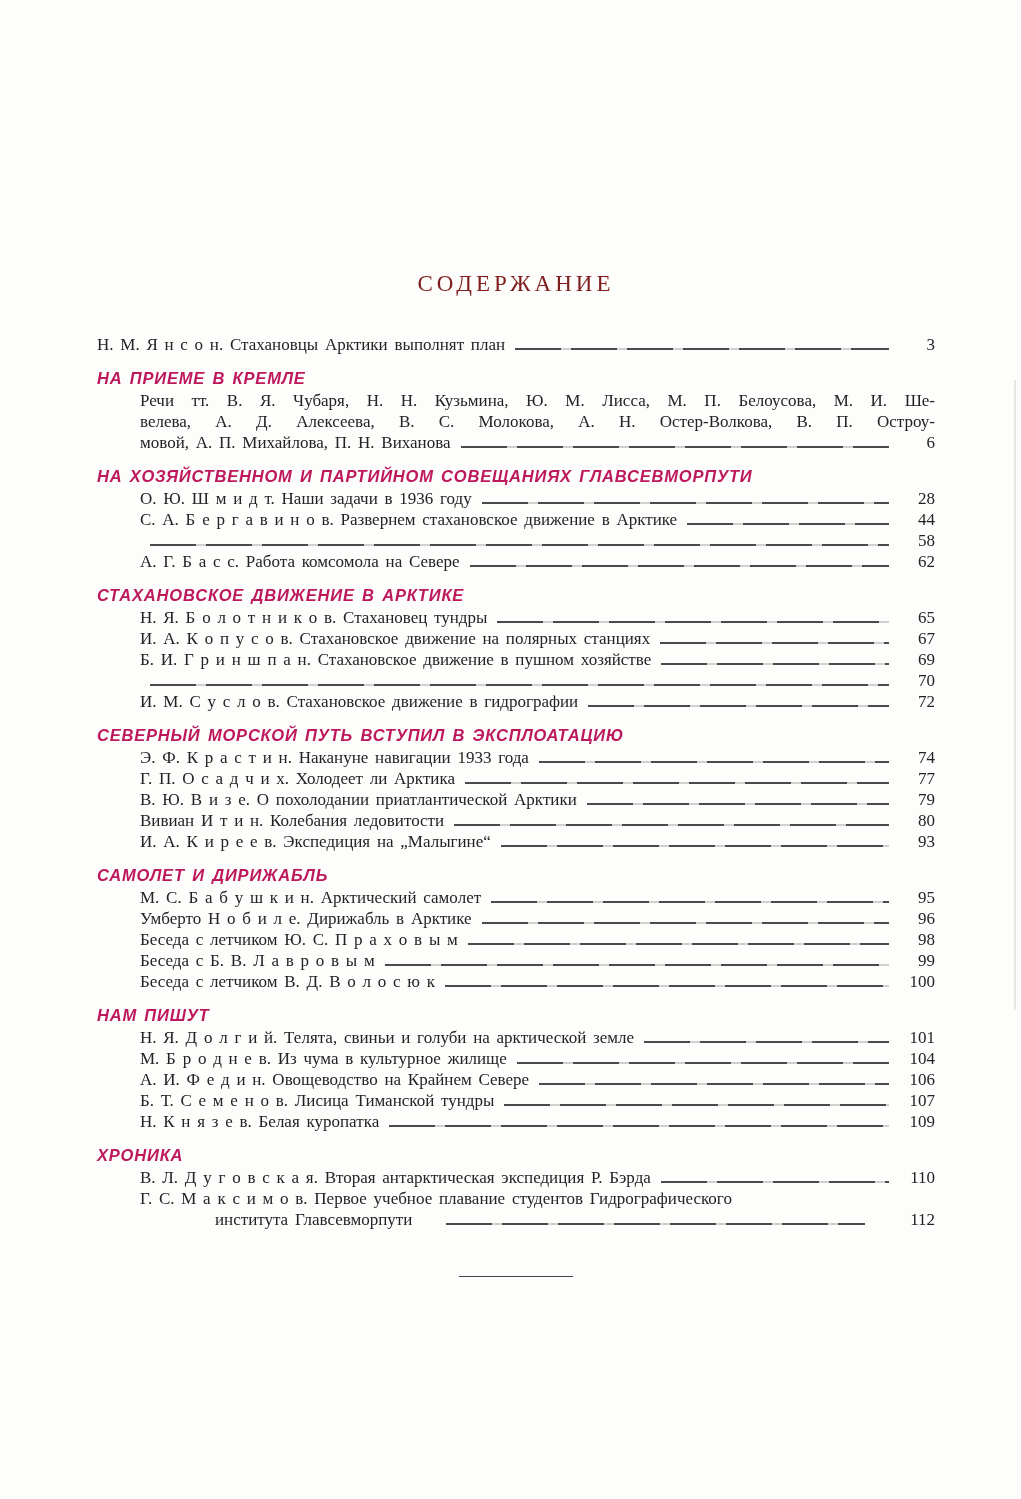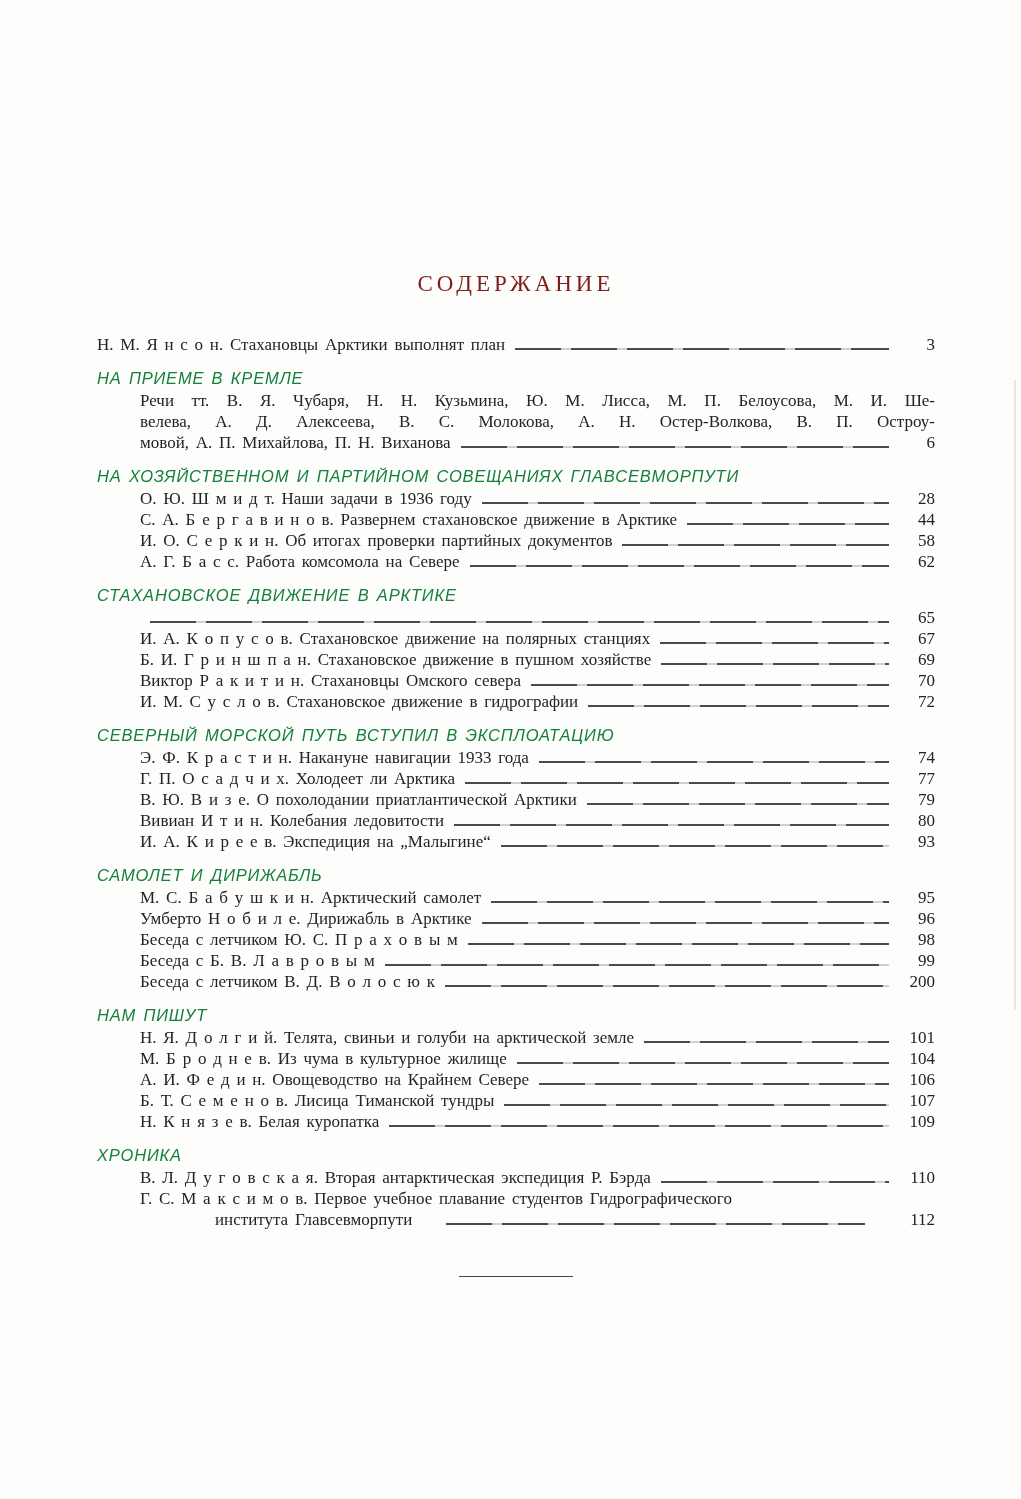--- a/index.html
+++ b/index.html
@@ -22,25 +22,25 @@
     letter-spacing: 4px;
     color: #7f1d1d;
     margin: 0 0 37px 0;
     font-family: "Liberation Serif", serif;
   }
   .toc-section { margin-top: 12px; }
   .toc-section.first { margin-top: 0; }
   .section-heading {
     font-family: "Liberation Sans", sans-serif;
     font-style: italic;
-    font-weight: 400;
+    font-weight: 700;
     font-size: 16.5px;
     letter-spacing: 0.8px;
     line-height: 23px;
-    color: #15803d;
+    color: #be185d;
     word-spacing: 2px;
   }
   .entry {
     font-size: 17px;
     line-height: 21px;
     word-spacing: 2.5px;
     color: #232323;
   }
   .entry.indented { padding-left: 43px; }
   .pre-line { line-height: 21px; }
@@ -117,58 +117,57 @@
         </div>
         <div class="entry indented">
           <div class="entry-row">
             <span class="entry-text">С. А. Б е р г а в и н о в.  Развернем стахановское движение в Арктике</span>
             <span class="entry-leader"></span>
             <span class="entry-page">44</span>
           </div>
         </div>
         <div class="entry indented">
           <div class="entry-row">
-            <span class="entry-text">И. О. С е р к и н.  Об итогах проверки партийных документов</span>
             <span class="entry-leader"></span>
             <span class="entry-page">58</span>
           </div>
         </div>
         <div class="entry indented">
           <div class="entry-row">
             <span class="entry-text">А. Г. Б а с с.  Работа комсомола на Севере</span>
             <span class="entry-leader"></span>
             <span class="entry-page">62</span>
           </div>
         </div>
       </div>
       <div class="toc-section">
         <div class="section-heading">СТАХАНОВСКОЕ ДВИЖЕНИЕ В АРКТИКЕ</div>
         <div class="entry indented">
           <div class="entry-row">
+            <span class="entry-text">Н. Я. Б о л о т н и к о в.  Стахановец тундры</span>
             <span class="entry-leader"></span>
             <span class="entry-page">65</span>
           </div>
         </div>
         <div class="entry indented">
           <div class="entry-row">
             <span class="entry-text">И. А. К о п у с о в.  Стахановское движение на полярных станциях</span>
             <span class="entry-leader"></span>
             <span class="entry-page">67</span>
           </div>
         </div>
         <div class="entry indented">
           <div class="entry-row">
             <span class="entry-text">Б. И. Г р и н ш п а н.  Стахановское движение в пушном хозяйстве</span>
             <span class="entry-leader"></span>
             <span class="entry-page">69</span>
           </div>
         </div>
         <div class="entry indented">
           <div class="entry-row">
-            <span class="entry-text">Виктор Р а к и т и н.  Стахановцы Омского севера</span>
             <span class="entry-leader"></span>
             <span class="entry-page">70</span>
           </div>
         </div>
         <div class="entry indented">
           <div class="entry-row">
             <span class="entry-text">И. М. С у с л о в.  Стахановское движение в гидрографии</span>
             <span class="entry-leader"></span>
             <span class="entry-page">72</span>
           </div>
@@ -239,21 +238,21 @@
           <div class="entry-row">
             <span class="entry-text">Беседа с Б. В. Л а в р о в ы м</span>
             <span class="entry-leader"></span>
             <span class="entry-page">99</span>
           </div>
         </div>
         <div class="entry indented">
           <div class="entry-row">
             <span class="entry-text">Беседа с летчиком В. Д. В о л о с ю к</span>
             <span class="entry-leader"></span>
-            <span class="entry-page">200</span>
+            <span class="entry-page">100</span>
           </div>
         </div>
       </div>
       <div class="toc-section">
         <div class="section-heading">НАМ ПИШУТ</div>
         <div class="entry indented">
           <div class="entry-row">
             <span class="entry-text">Н. Я. Д о л г и й.  Телята, свиньи и голуби на арктической земле</span>
             <span class="entry-leader"></span>
             <span class="entry-page">101</span>

